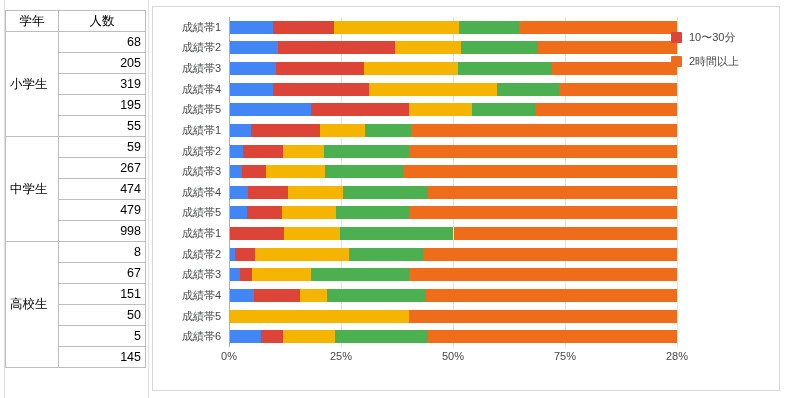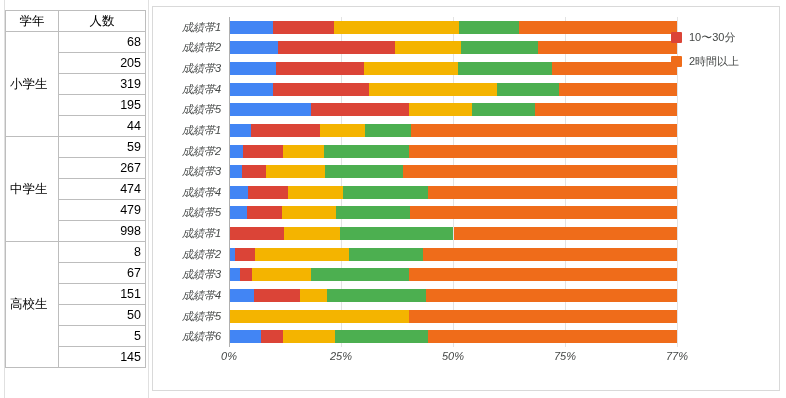--- a/index.html
+++ b/index.html
@@ -83,21 +83,20 @@
     border: 1px solid #d9d9d9;
     box-sizing: border-box;
   }
 
   #plot-area {
     position: absolute;
     left: 10px;
     top: 10px;
     width: 500px;
     height: 350px;
-    font-style: italic;
   }
 
   .cat-labels {
     position: absolute;
     left: 0;
     top: 0;
     width: 62px;
     height: 330px;
   }
   .cat-label {
@@ -209,21 +208,21 @@
         <tr>
           <td class="col-count count-cell">205</td>
         </tr>
         <tr>
           <td class="col-count count-cell">319</td>
         </tr>
         <tr>
           <td class="col-count count-cell">195</td>
         </tr>
         <tr class="group-last">
-          <td class="col-count count-cell">44</td>
+          <td class="col-count count-cell">55</td>
         </tr>
 
         <tr class="group-first">
           <td class="col-grade grade-cell" rowspan="5">中学生</td>
           <td class="col-count count-cell">59</td>
         </tr>
         <tr>
           <td class="col-count count-cell">267</td>
         </tr>
         <tr>
@@ -392,21 +391,21 @@
             <div class="seg" title="30〜60分: 11.7%" style="left: 11.9%; width: 11.7%; background: rgb(244, 180, 0);"></div>
             <div class="seg" title="1〜2時間: 20.7%" style="left: 23.6%; width: 20.7%; background: rgb(76, 175, 80);"></div>
             <div class="seg" title="2時間以上: 55.7%" style="left: 44.3%; width: 55.7%; background: rgb(239, 108, 26);"></div>
           </div>
         </div>
       <div class="x-labels" id="x-labels">
           <div class="x-label" style="left: 0%;">0%</div>
           <div class="x-label" style="left: 25%;">25%</div>
           <div class="x-label" style="left: 50%;">50%</div>
           <div class="x-label" style="left: 75%;">75%</div>
-          <div class="x-label" style="left: 100%;">77%</div>
+          <div class="x-label" style="left: 100%;">28%</div>
         </div>
     </div>
     <div id="legend">
         <div class="legend-item">
           <div class="legend-swatch" style="background: rgb(219, 68, 55);"></div>
           <div class="legend-text">10〜30分</div>
         </div>
         <div class="legend-item">
           <div class="legend-swatch" style="background: rgb(239, 108, 26);"></div>
           <div class="legend-text">2時間以上</div>

